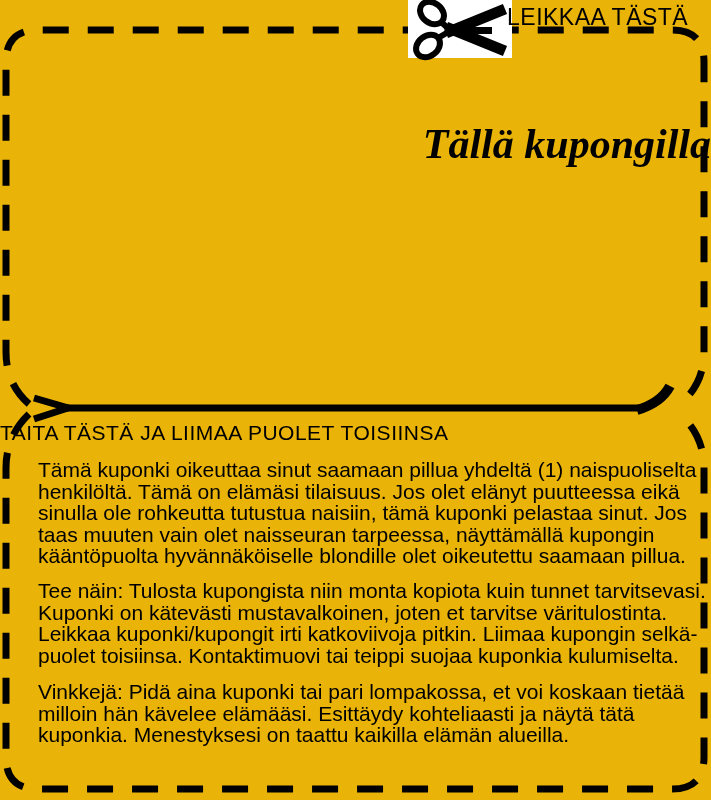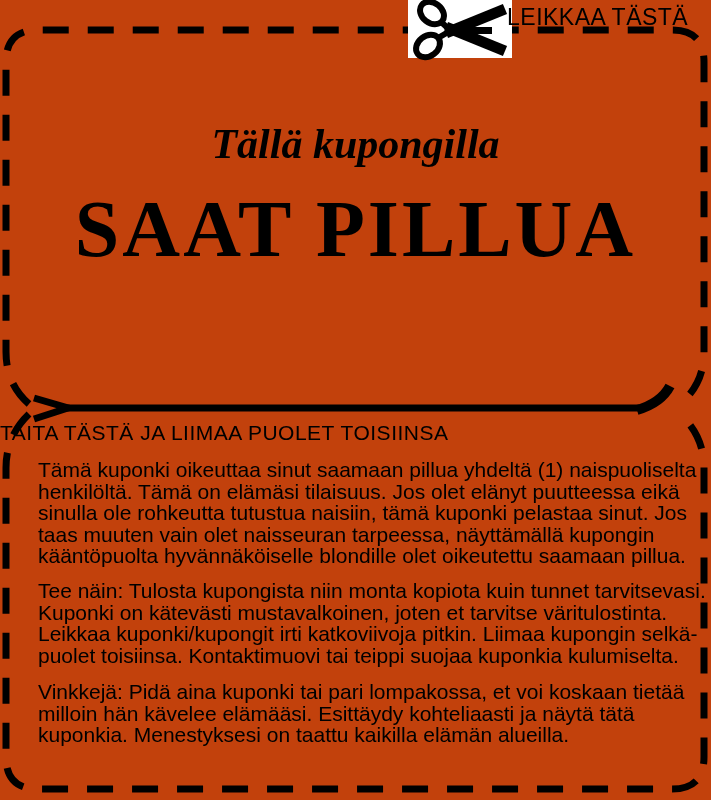--- a/index.html
+++ b/index.html
@@ -2,29 +2,29 @@
 <html><head>
 <meta charset="utf-8">
 <style>
   html,body{margin:0;padding:0;}
   body{
     width:711px;height:800px;
     background:#ffffff;color:#000000;
     font-family:"Liberation Sans",sans-serif;
     position:relative;overflow:hidden;
   }
-  .coupon{position:absolute;left:0;top:0;width:711px;height:800px;background:#c2410c;}
+  .coupon{position:absolute;left:0;top:0;width:711px;height:800px;background:#eab308;}
   svg.deco{position:absolute;left:0;top:0;display:block;}
   .dash{fill:none;stroke:#000;stroke-width:7;stroke-dasharray:26 19;}
   .cut-label{
     position:absolute;top:4px;left:507px;width:200px;
     font-size:23px;letter-spacing:0.5px;white-space:nowrap;
   }
   .subtitle{
-    position:absolute;top:120px;left:0;width:711px;text-align:center;
+    position:absolute;top:120px;left:0;width:711px;text-align:right;
     font-family:"Liberation Serif",serif;font-style:italic;font-weight:bold;
     font-size:42px;
   }
   .title{
     position:absolute;top:184px;left:0;width:711px;text-align:center;
     font-family:"Liberation Serif",serif;font-weight:bold;
     font-size:80px;letter-spacing:3px;white-space:nowrap;
   }
   .fold-label{
     position:absolute;top:421px;left:0;width:711px;text-align:left;
@@ -68,21 +68,20 @@
       <line x1="446" y1="33" x2="505" y2="9" stroke="#000" stroke-width="11"></line>
       <line x1="446" y1="27" x2="505" y2="51" stroke="#000" stroke-width="11"></line>
       <rect x="458" y="27" width="34" height="7" fill="#000"></rect>
     </g>
   </svg>
 
   <div class="cut-label">LEIKKAA TÄSTÄ</div>
 
   <div class="subtitle">Tällä kupongilla</div>
 
-  <div class="title">SAAT PILLUA</div>
 
   <div class="fold-label">TAITA TÄSTÄ JA LIIMAA PUOLET TOISIINSA</div>
 
   <div class="para p1">Tämä kuponki oikeuttaa sinut saamaan pillua yhdeltä (1) naispuoliselta
 henkilöltä. Tämä on elämäsi tilaisuus. Jos olet elänyt puutteessa eikä
 sinulla ole rohkeutta tutustua naisiin, tämä kuponki pelastaa sinut. Jos
 taas muuten vain olet naisseuran tarpeessa, näyttämällä kupongin
 kääntöpuolta hyvännäköiselle blondille olet oikeutettu saamaan pillua.</div>
 
   <div class="para p2">Tee näin: Tulosta kupongista niin monta kopiota kuin tunnet tarvitsevasi.

